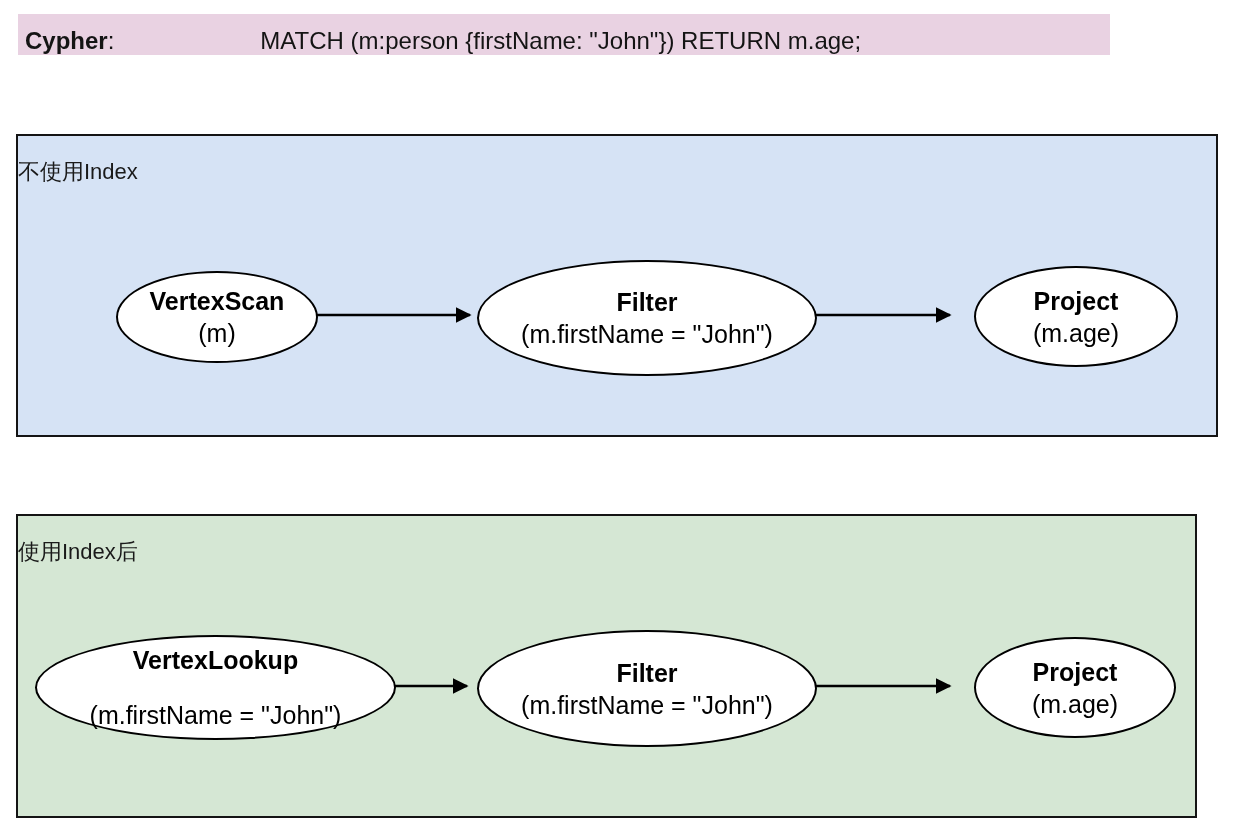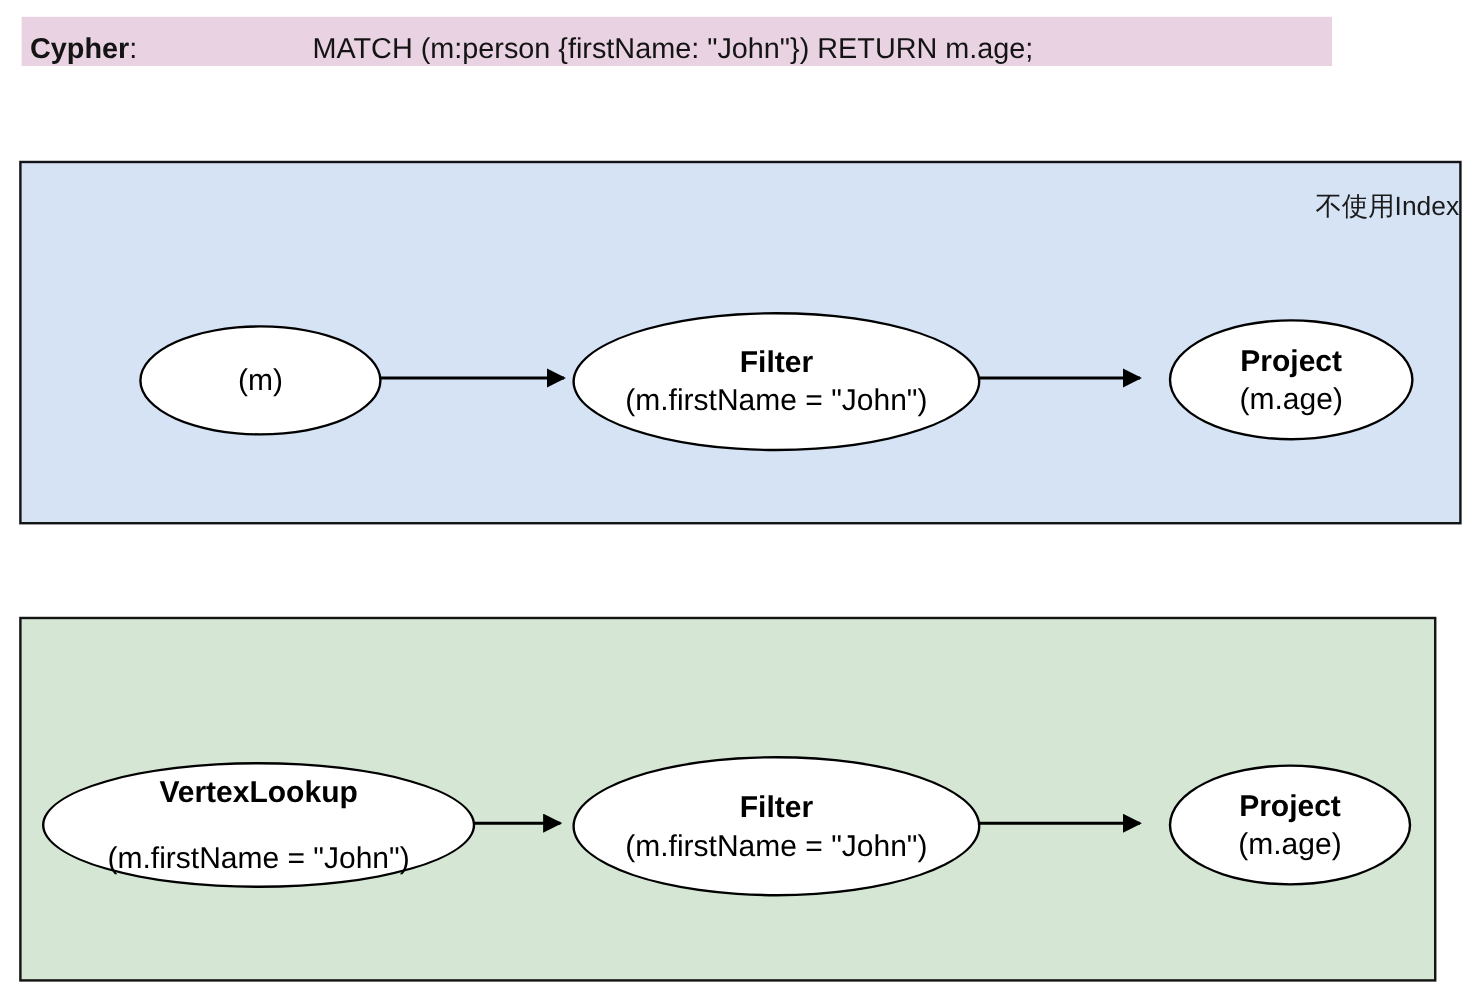--- a/index.html
+++ b/index.html
@@ -44,21 +44,21 @@
   }
   .panel-green {
     left: 16px; top: 514px;
     width: 1181px; height: 304px;
     background: #d5e7d4;
   }
   .panel-title {
     position: absolute;
     left: 0; right: 0;
     top: 21px;
-    text-align: right;
+    text-align: left;
     font-size: 22px;
     color: #1a1a1a;
   }
 
   
   .node {
     position: absolute;
     box-sizing: border-box;
     background: #ffffff;
     border: 2px solid #000000;
@@ -89,35 +89,37 @@
 
   <div class="cypher-bar">
     <span class="cy-label">Cypher</span><span class="cy-colon">:</span>
     <span class="cy-query">MATCH (m:person {firstName: "John"}) RETURN m.age;</span>
   </div>
 
   <div class="panel panel-blue">
     <div class="panel-title">不使用Index</div>
 
     <div class="node" style="left:98px; top:135px; width:202px; height:92px;">
+      <div class="node-name">VertexScan</div>
       <div class="node-detail">(m)</div>
     </div>
 
     <div class="node" style="left:459px; top:124px; width:340px; height:116px;">
       <div class="node-name">Filter</div>
       <div class="node-detail">(m.firstName = "John")</div>
     </div>
 
     <div class="node" style="left:956px; top:130px; width:204px; height:101px;">
       <div class="node-name">Project</div>
       <div class="node-detail">(m.age)</div>
     </div>
   </div>
 
   <div class="panel panel-green">
+    <div class="panel-title">使用Index后</div>
 
     <div class="node" style="left:17px; top:119px; width:361px; height:105px;gap:23px;">
       <div class="node-name">VertexLookup</div>
       <div class="node-detail">(m.firstName = "John")</div>
     </div>
 
     <div class="node" style="left:459px; top:114px; width:340px; height:117px;">
       <div class="node-name">Filter</div>
       <div class="node-detail">(m.firstName = "John")</div>
     </div>

